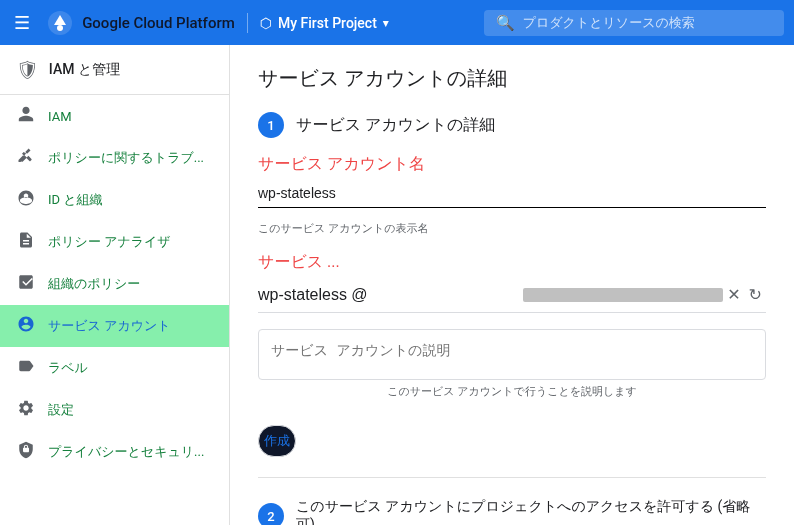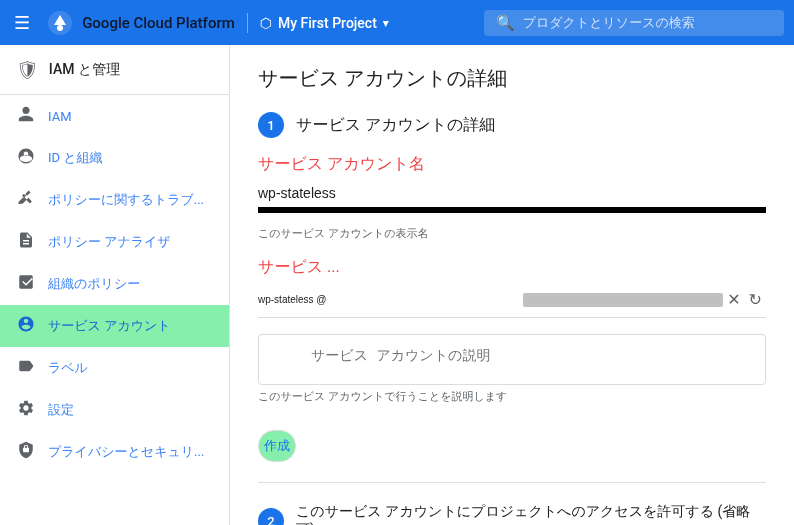--- a/index.html
+++ b/index.html
@@ -115,21 +115,21 @@
       font-size: 14px;
       font-weight: 500;
       color: #202124;
     }
     .sidebar-item {
       display: flex;
       align-items: center;
       gap: 12px;
       padding: 10px 16px;
       cursor: pointer;
-      color: #3b82f6;
+      color: #15803d;
       font-size: 13px;
     }
     .sidebar-item.active {
       background: #86efac;
       color: #1967d2;
     }
     .sidebar-item.active .sidebar-item-label {
       color: #1967d2;
       font-weight: 500;
     }
@@ -194,21 +194,21 @@
     }
     .form-label {
       font-size: 16px;
       color: #ef4444;
       margin-bottom: 4px;
       display: block;
     }
     .form-input {
       width: 100%;
       border: none;
-      border-bottom: 6px solid #000000;
+      border-bottom: 1px solid #000000;
       padding: 6px 0;
       font-size: 14px;
       color: #202124;
       outline: none;
       background: transparent;
     }
     .form-hint {
       font-size: 11px;
       color: #5f6368;
       margin-top: 13px;
@@ -245,31 +245,31 @@
     }
     .form-textarea {
       width: 100%;
       border: none;
       outline: none;
       font-size: 14px;
       color: #9aa0a6;
       background: transparent;
       resize: none;
       height: 22px;
-      margin-left: 40px;
     }
     .form-textarea-hint {
       font-size: 11px;
       color: #5f6368;
       margin-top: 4px;
+      text-align: center;
     }
 
     .btn-create {
       border: 1px solid #dadce0;
-      background: #86efac;
+      background: #0f172a;
       color: #1a73e8;
       font-size: 13px;
       padding: 6px 5px;
       border-radius: 16px;
       cursor: pointer;
       margin-top: 10px;
       font-weight: 500;
     }
 
     .step-section-2 {
@@ -340,34 +340,34 @@
         <svg width="18" height="18" viewBox="0 0 24 24" fill="#5f6368">
             <path d="M12 12c2.7 0 4.8-2.1 4.8-4.8S14.7 2.4 12 2.4 7.2 4.5 7.2 7.2 9.3 12 12 12zm0 2.4c-3.2 0-9.6 1.6-9.6 4.8v2.4h19.2v-2.4c0-3.2-6.4-4.8-9.6-4.8z"></path>
           </svg>
       </span>
       <span class="sidebar-item-label">IAM</span>
     </div>
 
     <div class="sidebar-item">
       <span class="sidebar-item-icon">
         <svg width="18" height="18" viewBox="0 0 24 24" fill="#5f6368">
-            <path d="M12 2C6.48 2 2 6.48 2 12s4.48 10 10 10 10-4.48 10-10S17.52 2 12 2zm0 4c1.66 0 3 1.34 3 3s-1.34 3-3 3-3-1.34-3-3 1.34-3 3-3zm0 14c-2.67 0-8-1.34-8-4v-1c0-2.66 5.33-4 8-4s8 1.34 8 4v1c0 2.66-5.33 4-8 4z"></path>
-          </svg>
-      </span>
-      <span class="sidebar-item-label">ID と組織</span>
-    </div>
-
-    <div class="sidebar-item">
-      <span class="sidebar-item-icon">
-        <svg width="18" height="18" viewBox="0 0 24 24" fill="#5f6368">
             <path d="M15.5 2.1L11 6.6 13.4 9 18 4.5l-2.5-2.4zM2 17.25L8.25 11 11 13.75 4.75 20H2v-2.75z"></path>
             <path d="M12.19 8.81L10 11l3 3 2.19-2.19 4.1 4.1c.37.37.37.97 0 1.34l-1.37 1.37c-.37.37-.97.37-1.34 0L12.48 14.5 7.5 19.5c-.37.37-.97.37-1.34 0L4.79 18.13c-.37-.37-.37-.97 0-1.34l4.91-4.91-3.01-3.01L8.86 6.7l3.33 2.11z"></path>
           </svg>
       </span>
       <span class="sidebar-item-label">ポリシーに関するトラブ...</span>
+    </div>
+
+    <div class="sidebar-item">
+      <span class="sidebar-item-icon">
+        <svg width="18" height="18" viewBox="0 0 24 24" fill="#5f6368">
+            <path d="M12 2C6.48 2 2 6.48 2 12s4.48 10 10 10 10-4.48 10-10S17.52 2 12 2zm0 4c1.66 0 3 1.34 3 3s-1.34 3-3 3-3-1.34-3-3 1.34-3 3-3zm0 14c-2.67 0-8-1.34-8-4v-1c0-2.66 5.33-4 8-4s8 1.34 8 4v1c0 2.66-5.33 4-8 4z"></path>
+          </svg>
+      </span>
+      <span class="sidebar-item-label">ID と組織</span>
     </div>
 
     <div class="sidebar-item">
       <span class="sidebar-item-icon">
         <svg width="18" height="18" viewBox="0 0 24 24" fill="#5f6368">
             <path d="M14 2H6C4.9 2 4 2.9 4 4v16c0 1.1.9 2 2 2h12c1.1 0 2-.9 2-2V8l-6-6zm2 16H8v-2h8v2zm0-4H8v-2h8v2zm-3-5V3.5L18.5 9H13z"></path>
           </svg>
       </span>
       <span class="sidebar-item-label">ポリシー アナライザ</span>
     </div>
@@ -431,21 +431,21 @@
       <div class="form-group">
         <label class="form-label">サービス アカウント名</label>
         <input class="form-input" type="text" value="wp-stateless" style="">
         <div class="form-hint">このサービス アカウントの表示名</div>
       </div>
 
       
       <div class="form-group">
         <label class="form-label">サービス ...</label>
         <div class="form-input-with-actions">
-          <input type="text" value="wp-stateless @" style="width: 70px; flex-shrink: 0; border: none; outline: none; font-size: 10px; color: rgb(32, 33, 36); background: transparent;">
+          <input type="text" value="wp-stateless @" style="width: 70px; flex-shrink: 0; border: none; outline: none; font-size: 16px; color: rgb(32, 33, 36); background: transparent;">
           <span class="blurred-text"></span>
           <button class="input-action-btn" title="clear">✕</button>
           <button class="input-action-btn" title="refresh">↻</button>
         </div>
       </div>
 
       
       <div class="form-group">
         <div class="form-textarea-group">
           <textarea class="form-textarea" placeholder="サービス アカウントの説明" style=""></textarea>

